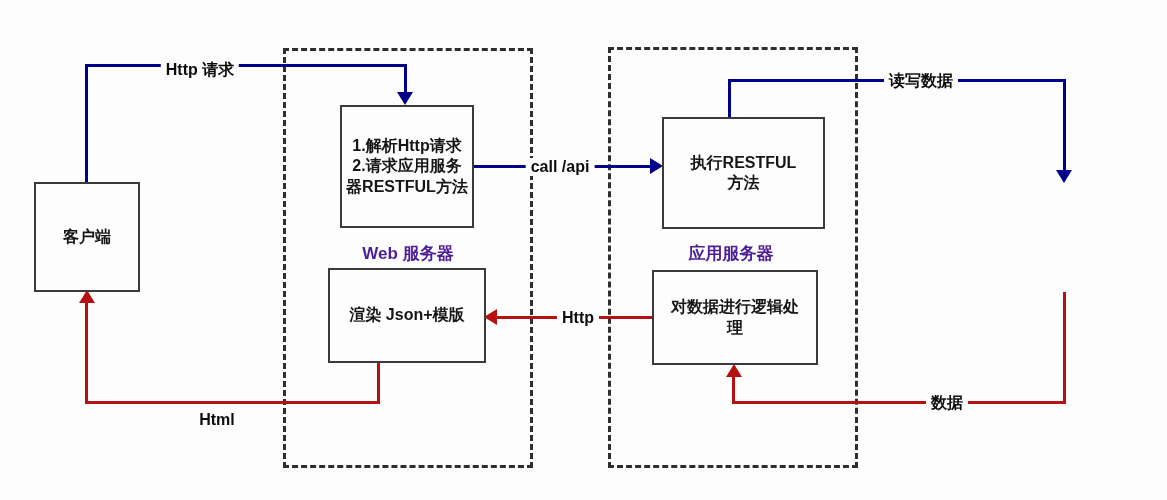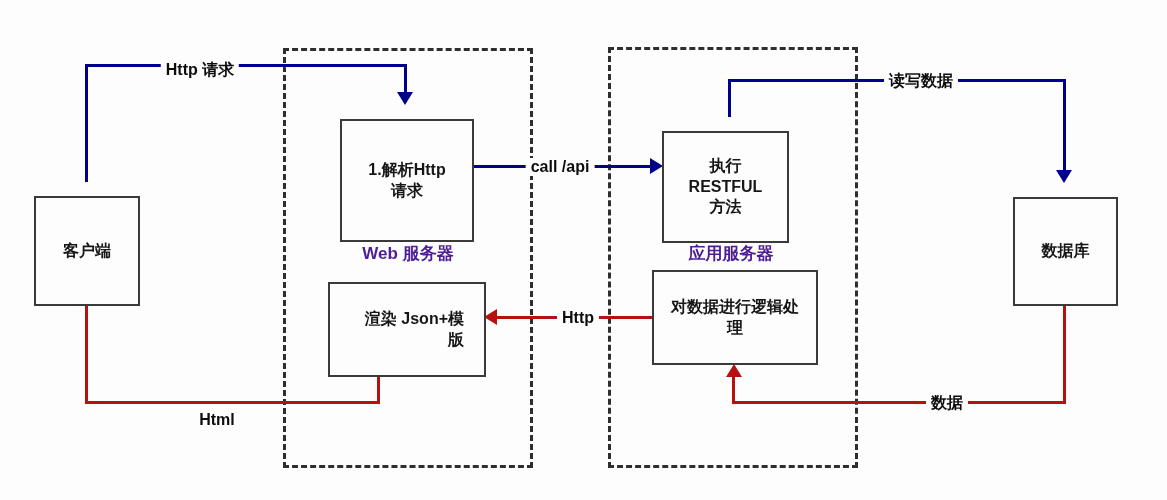--- a/index.html
+++ b/index.html
@@ -32,21 +32,21 @@
   .arr.up   {border-width:0 8px 13px 8px;border-color:transparent transparent currentColor transparent;}
   .arr.right{border-width:8px 0 8px 13px;border-color:transparent transparent transparent currentColor;}
   .arr.left {border-width:8px 13px 8px 0;border-color:transparent currentColor transparent transparent;}
   .req{color:var(--req);}
   .res{color:var(--res);}
   .elabel{
     position:absolute;transform:translate(-50%,-50%);background:var(--bg);
     padding:0 5px;font-weight:bold;font-size:16px;color:var(--ink);
     white-space:nowrap;z-index:3;
   }
-  .pad-sm{padding:2px 20px;margin-top:14px;}
+  .pad-sm{padding:2px 4px;}
   .pad-md{padding:1px 14px;}
 </style>
 </head>
 <body>
 
 <div id="canvas">
 
   <div class="region" style="left:283px;top:48px;width:244px;height:414px;"></div>
   <div class="region" style="left:608px;top:47px;width:244px;height:415px;"></div>
 
@@ -84,32 +84,30 @@
   <div class="line res" style="left:85px;top:302px;width:3px;height:99px;"></div>
   <div class="arr up res" style="left:79px;top:290px;"></div>
   <div class="elabel" style="left:217px;top:420px;">Html</div>
 
   <div class="node pad-sm" style="left:34px;top:182px;width:106px;height:110px;">
     <div>客户端</div>
   </div>
 
   <div class="node pad-sm" style="left:340px;top:105px;width:134px;height:123px;">
     <div>1.解析Http请求</div>
+    <div>2.请求应用服务器RESTFUL方法</div>
   </div>
 
   <div class="node pad-sm" style="left:328px;top:268px;width:158px;height:95px;text-align:right;">
     <div>渲染 Json+模版</div>
   </div>
 
-  <div class="node pad-sm" style="left:662px;top:117px;width:127px;height:112px;">
+  <div class="node pad-sm" style="left:662px;top:117px;width:163px;height:112px;">
     <div>执行RESTFUL</div>
     <div>方法</div>
   </div>
 
   <div class="node pad-md" style="left:652px;top:270px;width:166px;height:95px;">
     <div>对数据进行逻辑处理</div>
   </div>
 
-  <div class="node pad-sm" style="left:1013px;top:183px;width:105px;height:109px;">
-    <div>数据库</div>
-  </div>
 
 </div>
 
 </body></html>

